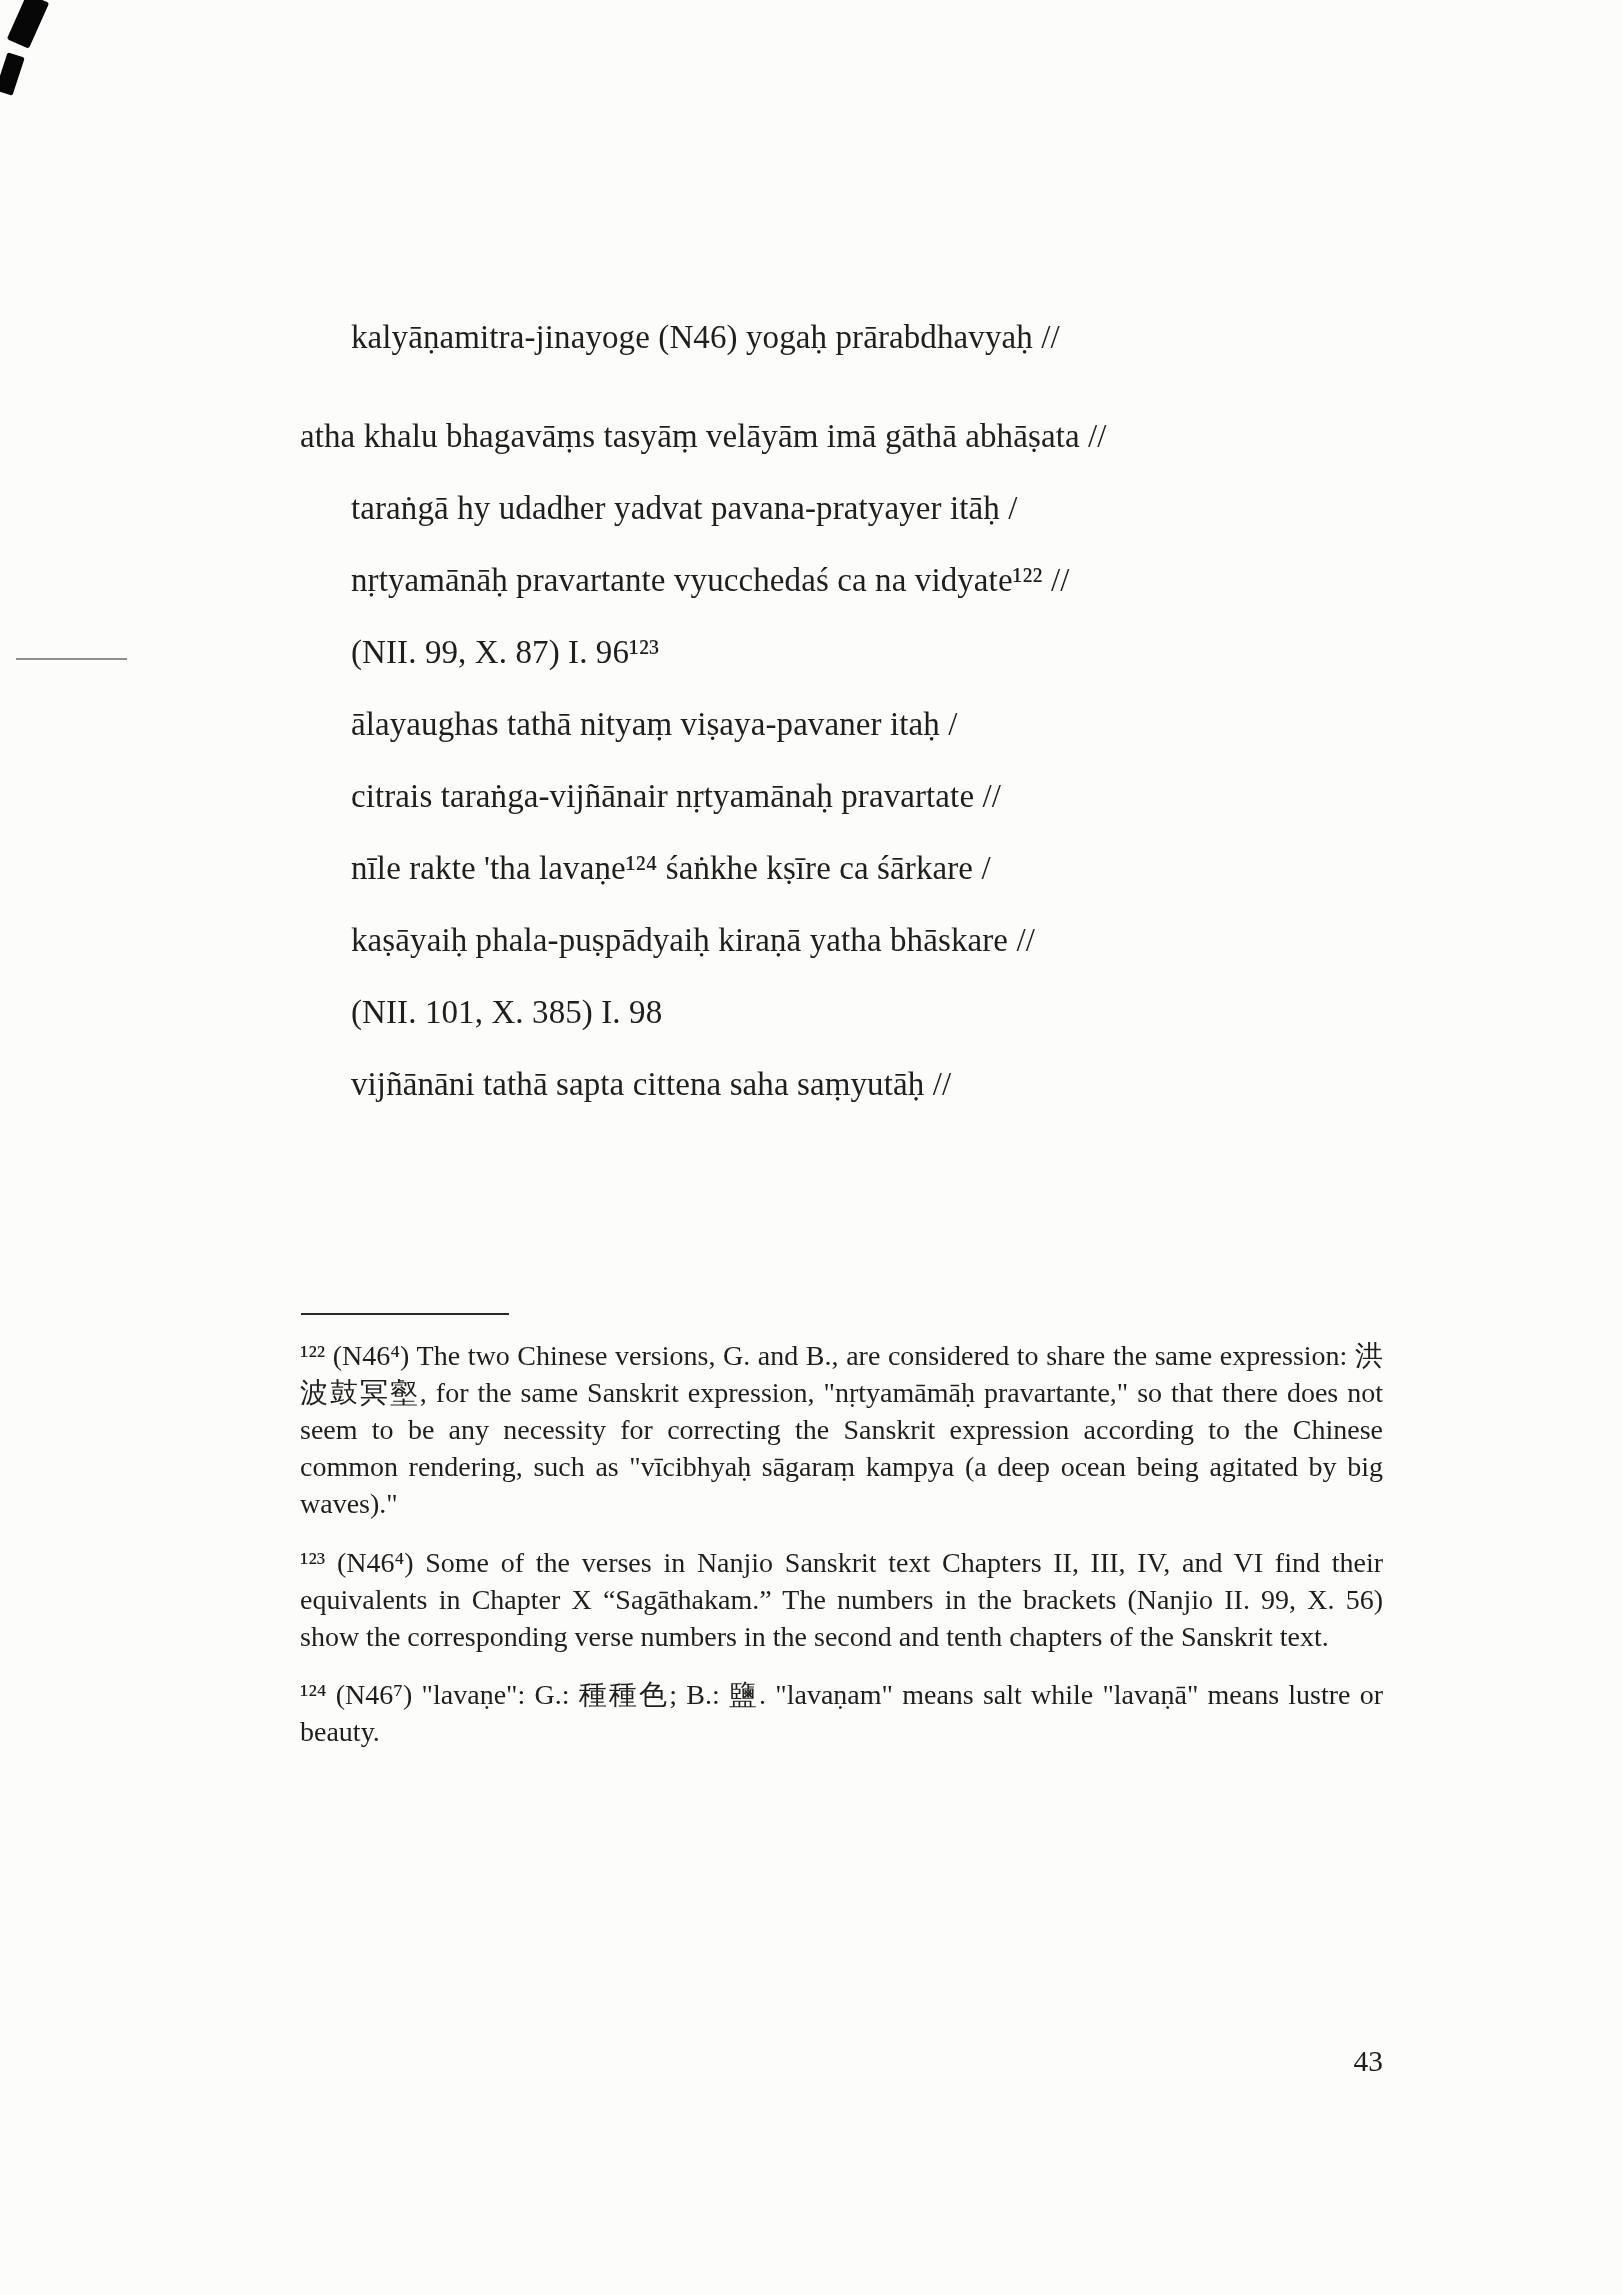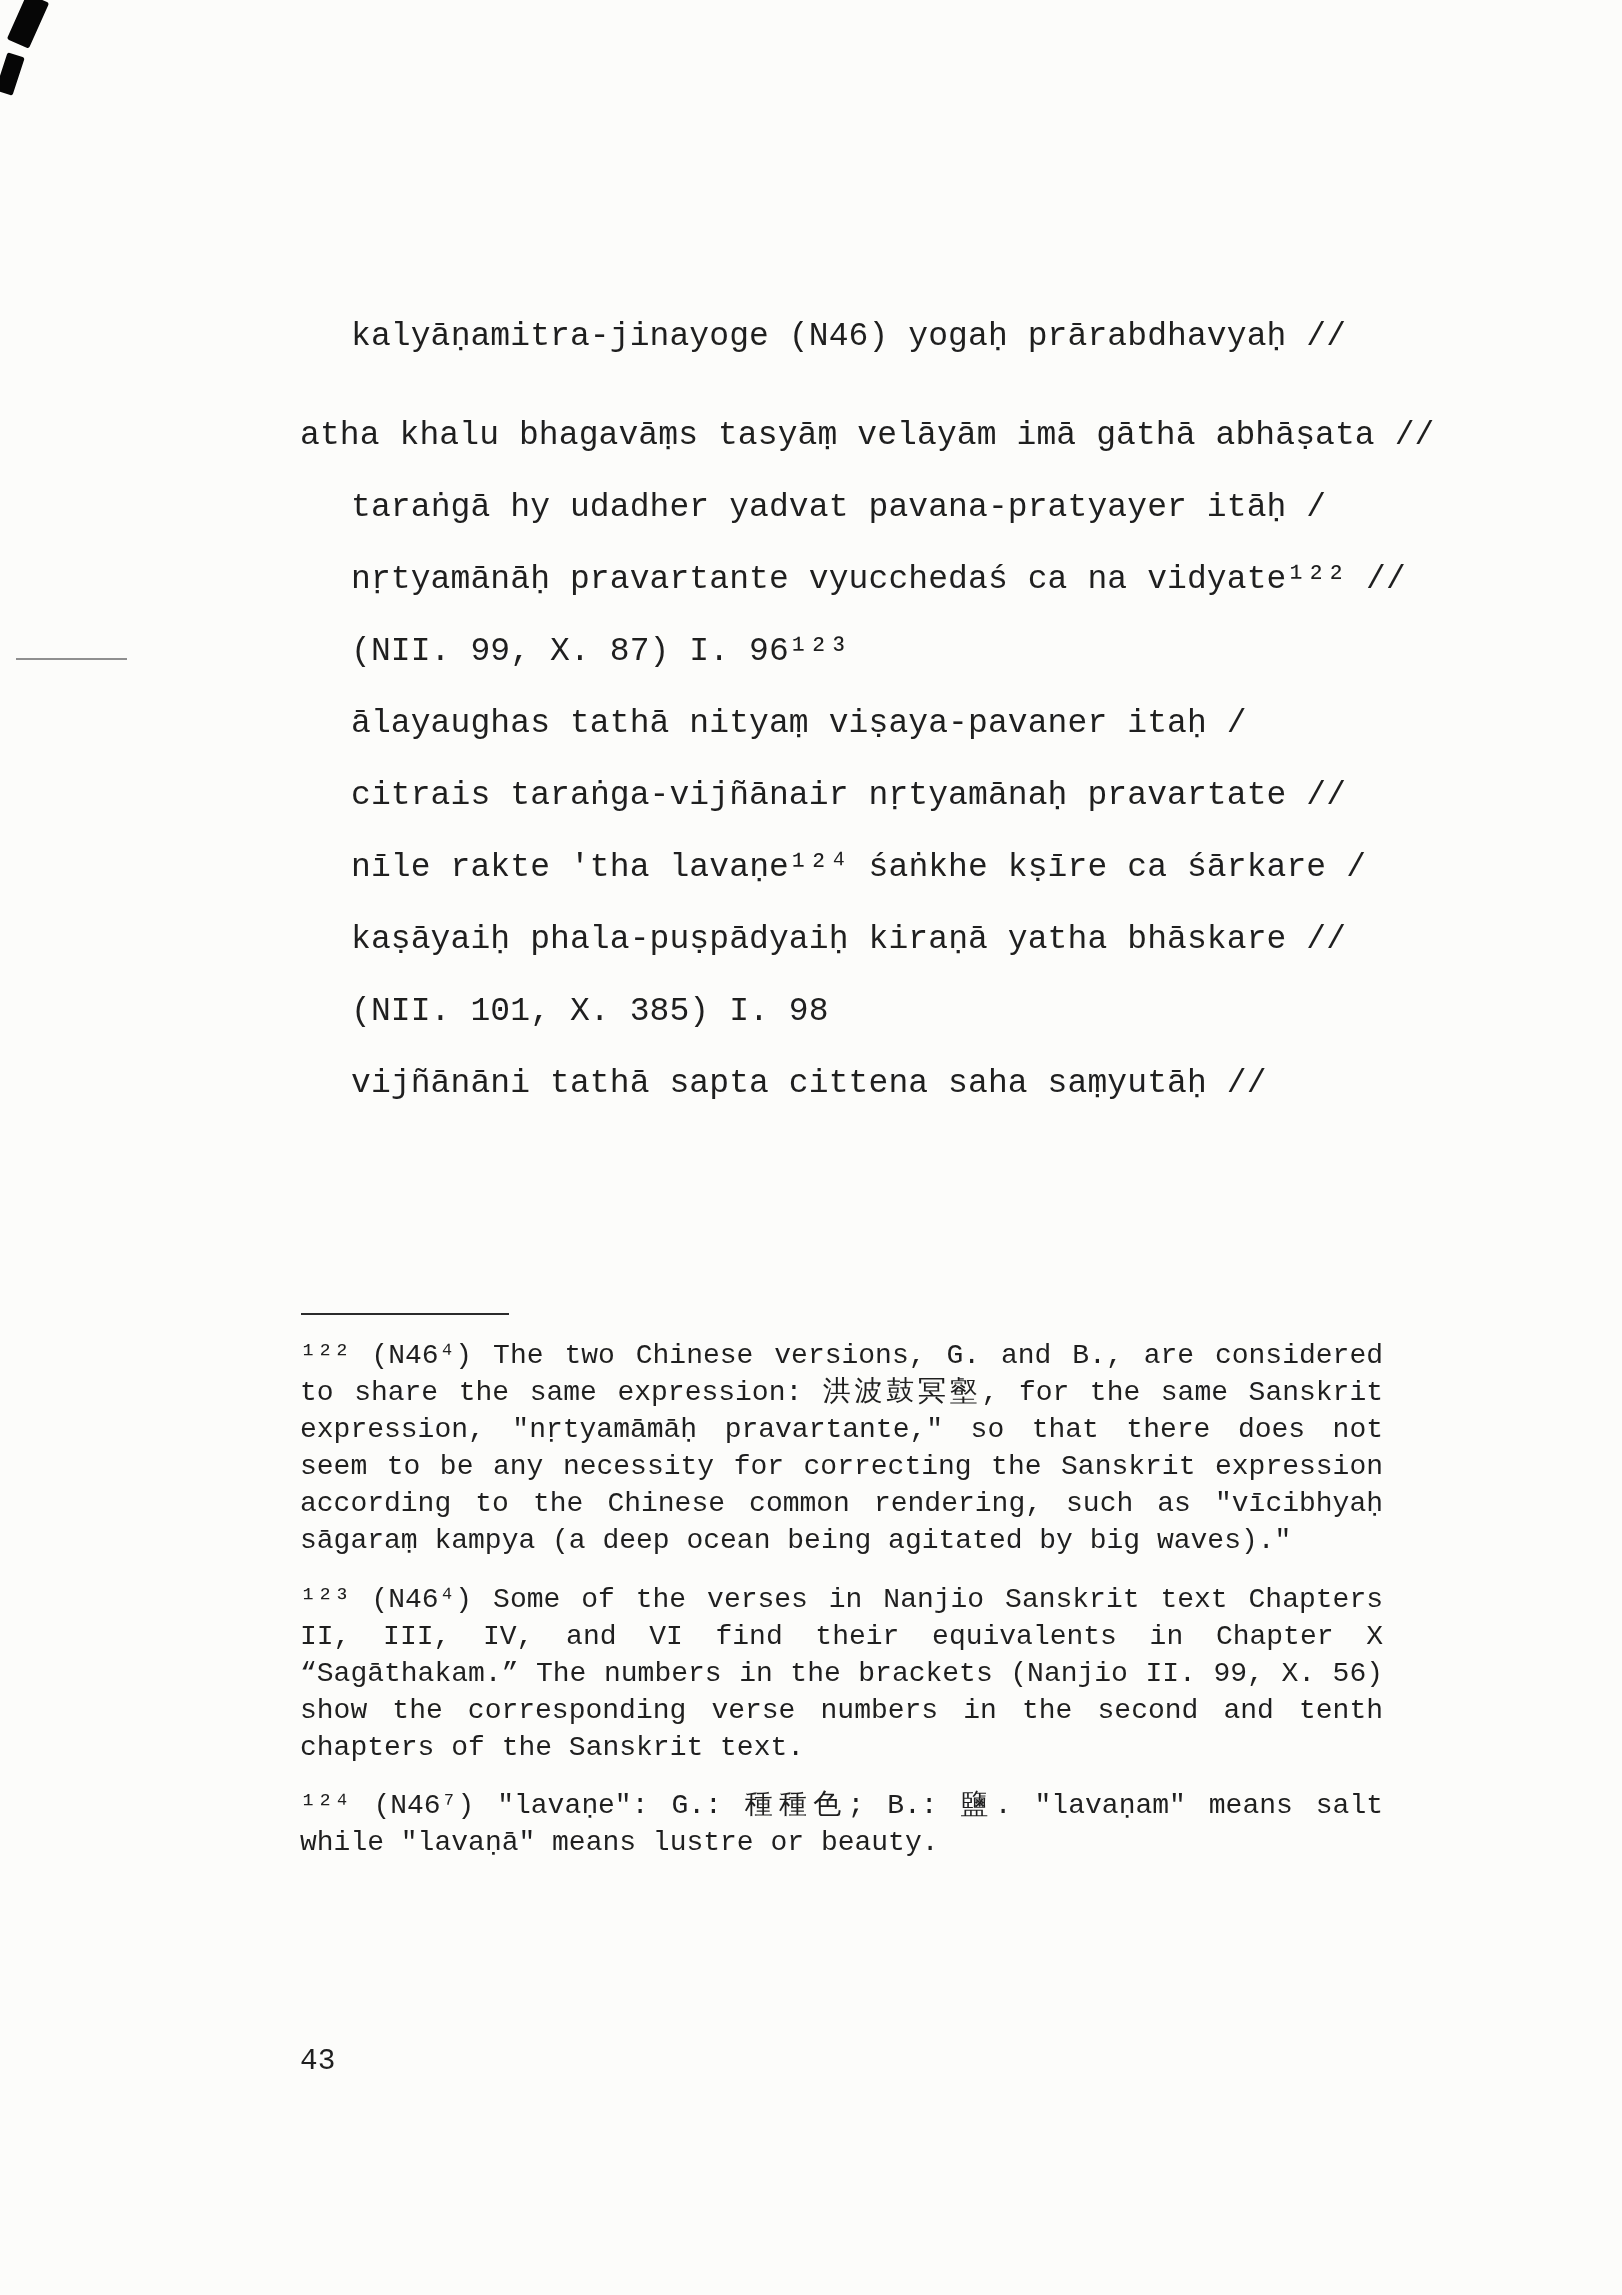--- a/index.html
+++ b/index.html
@@ -4,21 +4,21 @@
 <style>
   * { margin: 0; padding: 0; box-sizing: border-box; }
   html, body { background: #e9e9e9; }
   .page {
     position: relative;
     width: 1623px;
     height: 2295px;
     margin: 0 auto;
     background: #fcfcfa;
     color: #1f1f1f;
-    font-family: Liberation Mono, monospace;
+    font-family: Liberation Serif, serif;
     overflow: hidden;
   }
   
   .artifact { position: absolute; background: #060606; }
   .artifact-1 { left: 16px; top: -4.5px; width: 24px; height: 50px; transform: rotate(24deg); border-radius: 2.3px; }
   .artifact-2 { left: 1.1px; top: 54px; width: 18px; height: 40px; transform: rotate(18deg); border-radius: 2.3px; }
   
   .margin-dash { position: absolute; left: 16px; top: 658px; width: 111px; height: 1.7px; background: #8f8f8f; }
 
   .verses {
@@ -48,21 +48,21 @@
     font-size: 28px;
     line-height: 37px;
   }
   .fn { text-align: justify; text-justify: inter-word; margin-bottom: 21.5px; }
 
   .page-number {
     position: absolute;
     top: 2045px;
     left: 300px;
     width: 1083px;
-    text-align: left;
+    text-align: right;
     font-size: 29.4px;
   }
 </style>
 </head>
 <body>
 
 <div class="page">
 
   <div class="artifact artifact-1"></div>
   <div class="artifact artifact-2"></div>

